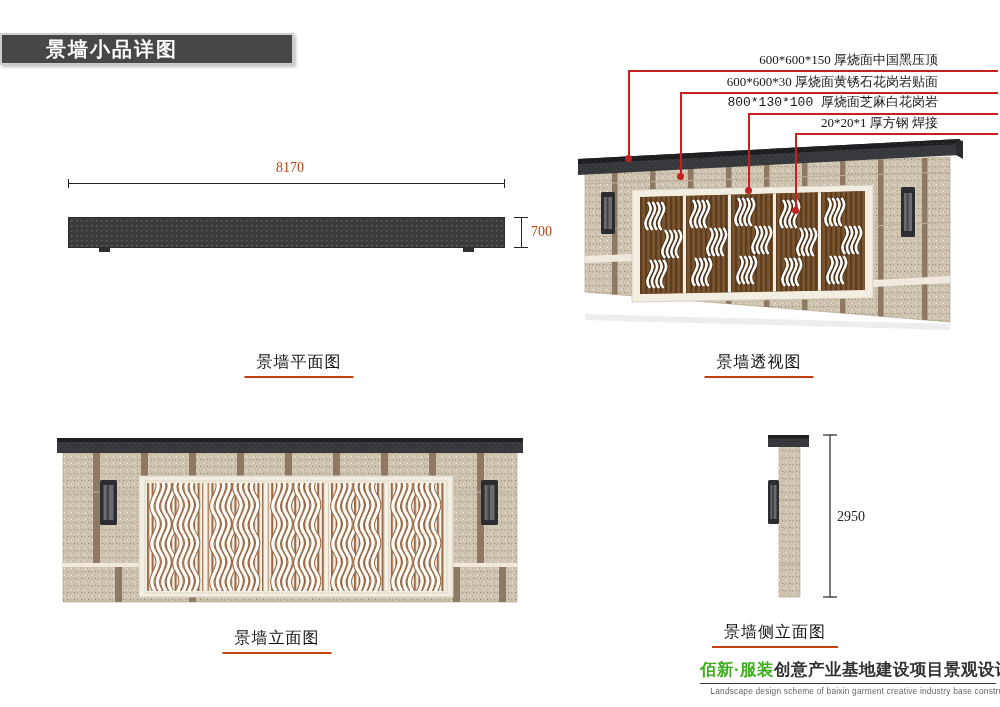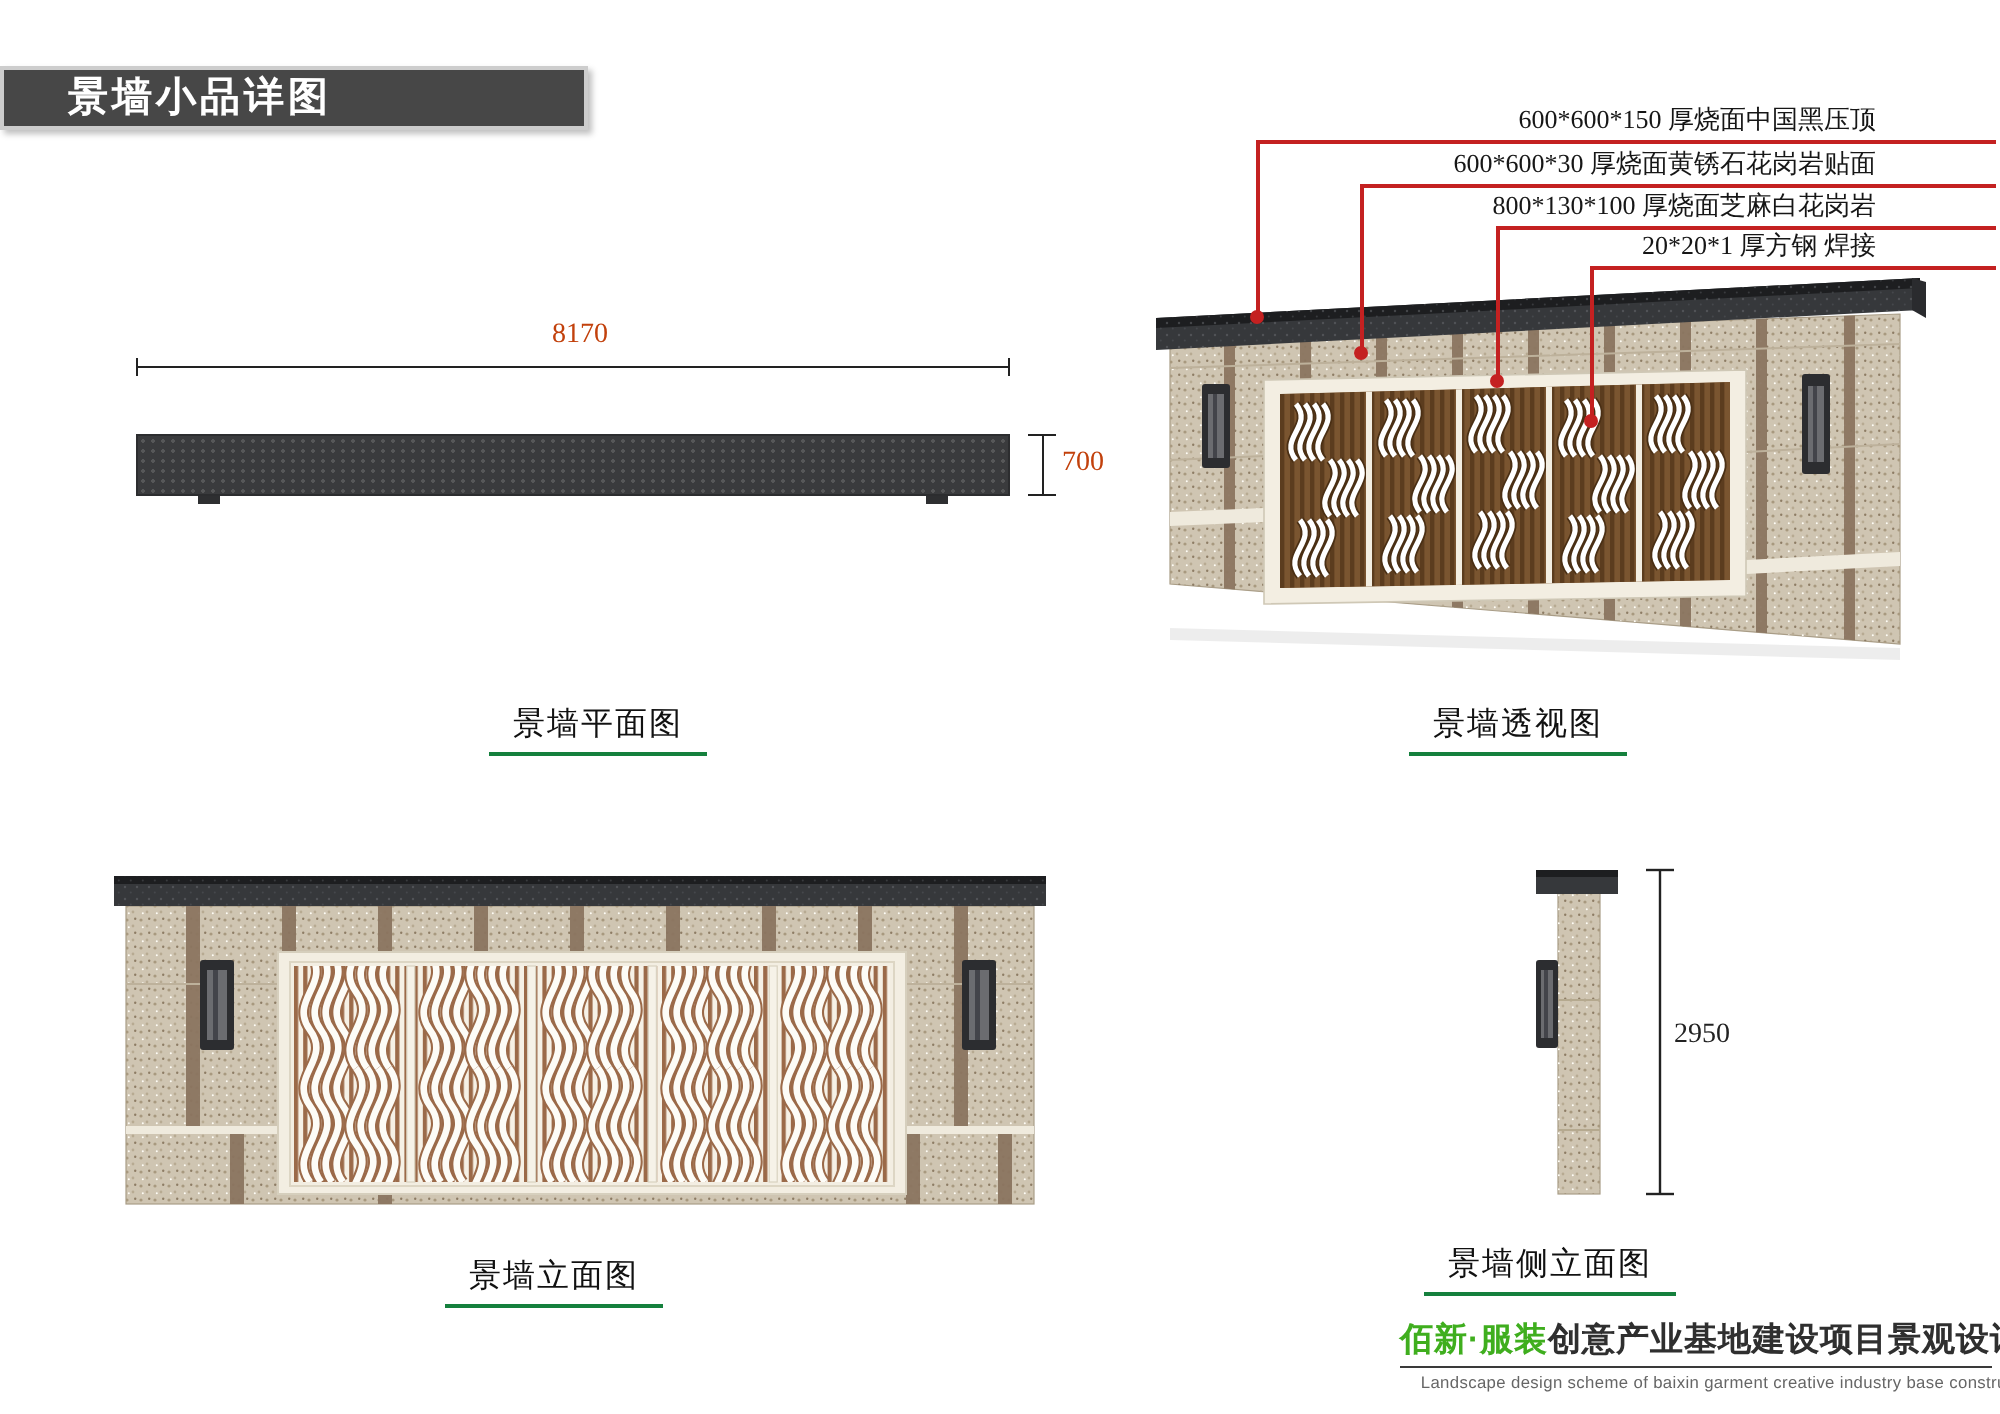--- a/index.html
+++ b/index.html
@@ -1,41 +1,41 @@
 <!DOCTYPE html>
 <html><head>
 <meta charset="utf-8">
 <style>
   html,body{margin:0;padding:0;background:#ffffff;}
   .page{position:relative;width:1000px;height:707px;background:#ffffff;overflow:hidden;
         font-family:"Liberation Serif","DejaVu Serif",serif;}
   
   .title-bar{position:absolute;left:0;top:33px;width:290px;height:28px;background:#474747;
              border:2px solid #cdcdcd;box-shadow:2px 2px 3px rgba(0,0,0,.25);}
-  .title-bar span{display:block;padding-left:32px;line-height:28px;color:#ffffff;
+  .title-bar span{display:block;padding-left:44px;line-height:28px;color:#ffffff;
                   font-size:20px;font-weight:bold;letter-spacing:2px;}
   
   .ann-text{position:absolute;right:62px;height:18px;line-height:18px;font-size:13px;
             color:#161616;white-space:nowrap;text-align:right;}
   .ann-hline{position:absolute;height:2px;background:#c42121;}
   .ann-vline{position:absolute;width:2px;background:#c42121;}
   .ann-dot{position:absolute;width:7px;height:7px;border-radius:50%;background:#c42121;}
   
   .dim-line-h{position:absolute;height:1px;background:#222;}
   .dim-line-v{position:absolute;width:1px;background:#222;}
   .dim-tick-v{position:absolute;width:1px;height:9px;background:#222;}
   .dim-tick-h{position:absolute;width:14px;height:1px;background:#222;}
   .dim-label{position:absolute;font-size:14px;color:#c2410c;white-space:nowrap;}
   .plan-bar{position:absolute;left:68px;top:217px;width:437px;height:31px;background:#3a3b3d;
             background-image:radial-gradient(rgba(255,255,255,.14) 1px,transparent 1px);
             background-size:5px 5px;border:1px solid #2c2d2f;box-sizing:border-box;}
   .plan-foot{position:absolute;width:11px;height:4px;background:#2e2f31;top:248px;}
   
   .caption{position:absolute;transform:translateX(-50%);font-size:16px;color:#111;
-           padding:0 12px 3px 12px;border-bottom:2px solid #15803d;white-space:nowrap;letter-spacing:1px;}
+           padding:0 12px 3px 12px;border-bottom:2px solid #c2410c;white-space:nowrap;letter-spacing:1px;}
   
   .footer{position:absolute;left:700px;top:659px;width:296px;text-align:center;
           font-family:"Liberation Sans","DejaVu Sans",sans-serif;}
   .footer-zh{font-size:16.5px;font-weight:bold;letter-spacing:.5px;color:#2f2f2f;white-space:nowrap;}
   .footer-zh .green{color:#3fae1e;text-align:right;}
   .footer-rule{height:1px;background:#3a3a3a;margin-top:2px;}
   .footer-en{font-size:9px;color:#666;margin-top:2px;letter-spacing:.2px;white-space:nowrap;
              transform:scale(.93);transform-origin:center;}
   svg{position:absolute;overflow:visible;}
   svg text{font-family:"Liberation Serif","DejaVu Serif",serif;}
@@ -201,21 +201,21 @@
       <polygon points="8,29 390,9 390,25 8,45" fill="url(#capspeck)" opacity="0.5"></polygon>
       <polygon points="386,9 393,11 393,29 386,25" fill="#2a2b2e"></polygon>
     </g>
   </svg>
 
   <div class="caption" style="left:759px;top:352px;">景墙透视图</div>
 
   <div>
     <div class="ann-text" style="top:51px;">600*600*150 厚烧面中国黑压顶</div>
     <div class="ann-text" style="top:73px;margin-left:36px;">600*600*30 厚烧面黄锈石花岗岩贴面</div>
-    <div class="ann-text" style="top:94px;">800*130*100 厚烧面芝麻白花岗岩</div>
+    <div class="ann-text" style="top:94px;font-family:Liberation Mono, monospace;">800*130*100 厚烧面芝麻白花岗岩</div>
     <div class="ann-text" style="top:114px;">20*20*1 厚方钢 焊接</div>
 
     <div class="ann-hline" style="left:628px;top:70px;width:370px;"></div>
     <div class="ann-hline" style="left:680px;top:92px;width:318px;"></div>
     <div class="ann-hline" style="left:748px;top:113px;width:250px;"></div>
     <div class="ann-hline" style="left:795px;top:133px;width:203px;"></div>
 
     <div class="ann-vline" style="left:628px;top:70px;height:88px;"></div>
     <div class="ann-vline" style="left:680px;top:92px;height:84px;"></div>
     <div class="ann-vline" style="left:748px;top:113px;height:77px;"></div>

